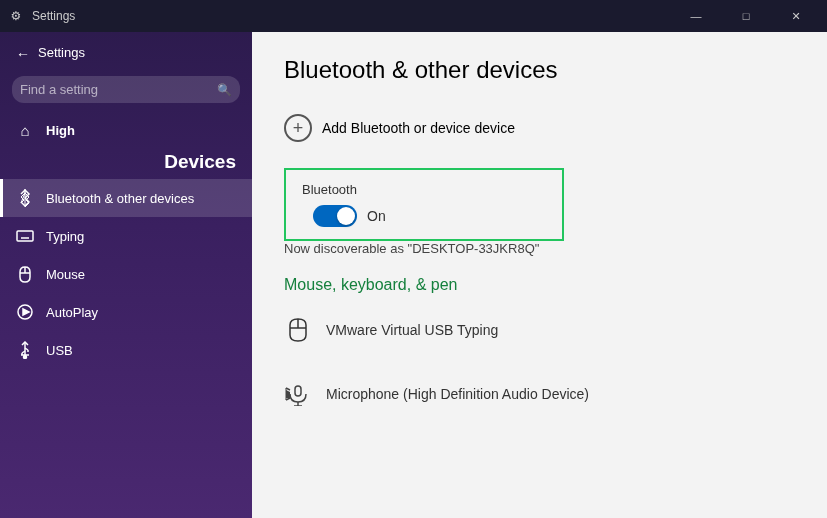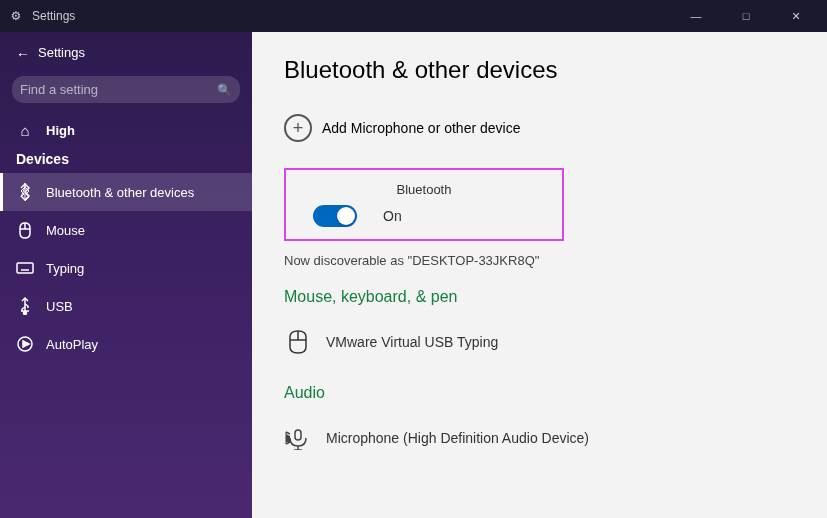--- a/index.html
+++ b/index.html
@@ -105,22 +105,23 @@
       font-size: 13px;
       flex: 1;
       font-family: 'Segoe UI', sans-serif;
     }
     .search-input::placeholder { color: rgba(255,255,255,0.6); }
     .search-icon-inner { color: rgba(255,255,255,0.7); font-size: 12px; }
 
     .sidebar-section-label {
       padding: 6px 16px;
       color: #fff;
-      font-size: 14px;
+      font-size: 19px;
       font-weight: 600;
+      text-align: right;
     }
 
     .sidebar-item {
       display: flex;
       align-items: center;
       gap: 12px;
       padding: 10px 16px;
       color: #fff;
       cursor: pointer;
       font-size: 13px;
@@ -185,37 +186,35 @@
       display: flex;
       align-items: center;
       justify-content: center;
       font-size: 18px;
       color: #555;
       line-height: 1;
     }
 
     
     .bluetooth-section {
-      border: 2px solid #d946ef;
+      border: 2px solid #22c55e;
       padding: 12px 16px;
-      margin-bottom: 12px;
       background: #f3f3f3;
       display: inline-block;
       min-width: 280px;
-      text-align: center;
     }
     .bluetooth-label {
       font-size: 13px;
       color: #333;
       margin-bottom: 8px;
     }
     .toggle-row {
       display: flex;
       align-items: center;
-      gap: 26px;
+      gap: 10px;
       padding-left: 11px;
     }
     
     .toggle {
       width: 44px;
       height: 22px;
       background: #0067c0;
       border-radius: 11px;
       position: relative;
       cursor: pointer;
@@ -318,77 +317,77 @@
           <polyline points="7,1 3,5" stroke="white" stroke-width="1.5" fill="none"></polyline>
           <polyline points="7,17 3,13" stroke="white" stroke-width="1.5" fill="none"></polyline>
         </svg>
       </div>
       <span>Bluetooth &amp; other devices</span>
     </div>
 
 
     <div class="sidebar-item">
       <div class="sidebar-icon">
-        <svg width="14" height="18" viewBox="0 0 14 18" fill="none" stroke="white" stroke-width="1.5">
-          <path d="M2 7 Q2 2 7 2 Q12 2 12 7 L12 12 Q12 17 7 17 Q2 17 2 12 Z"></path>
-          <line x1="7" y1="2" x2="7" y2="8"></line>
-          <line x1="2" y1="8" x2="12" y2="8"></line>
-        </svg>
-      </div>
-      <span>Mouse</span>
-    </div>
-
-    <div class="sidebar-item">
-      <div class="sidebar-icon">
         <svg width="18" height="14" viewBox="0 0 18 14" fill="none" stroke="white" stroke-width="1.5">
           <rect x="1" y="2" width="16" height="10" rx="1"></rect>
           <line x1="4" y1="6" x2="4" y2="6" stroke-width="2"></line>
           <line x1="7" y1="6" x2="7" y2="6" stroke-width="2"></line>
           <line x1="10" y1="6" x2="10" y2="6" stroke-width="2"></line>
           <line x1="5" y1="9" x2="13" y2="9"></line>
         </svg>
       </div>
       <span>Typing</span>
     </div>
 
+    <div class="sidebar-item">
+      <div class="sidebar-icon">
+        <svg width="14" height="18" viewBox="0 0 14 18" fill="none" stroke="white" stroke-width="1.5">
+          <path d="M2 7 Q2 2 7 2 Q12 2 12 7 L12 12 Q12 17 7 17 Q2 17 2 12 Z"></path>
+          <line x1="7" y1="2" x2="7" y2="8"></line>
+          <line x1="2" y1="8" x2="12" y2="8"></line>
+        </svg>
+      </div>
+      <span>Mouse</span>
+    </div>
+
+
+    <div class="sidebar-item">
+      <div class="sidebar-icon">
+        <svg width="18" height="18" viewBox="0 0 18 18" fill="none" stroke="white" stroke-width="1.5">
+          <circle cx="9" cy="9" r="7"></circle>
+          <polygon points="7,6 13,9 7,12" fill="white"></polygon>
+        </svg>
+      </div>
+      <span>AutoPlay</span>
+    </div>
 
     <div class="sidebar-item">
       <div class="sidebar-icon">
         <svg width="14" height="18" viewBox="0 0 14 18" fill="none" stroke="white" stroke-width="1.5">
           <line x1="7" y1="1" x2="7" y2="14"></line>
           <polyline points="4,4 7,1 10,4"></polyline>
           <line x1="7" y1="7" x2="10" y2="9"></line>
           <line x1="10" y1="9" x2="10" y2="11"></line>
           <line x1="7" y1="10" x2="4" y2="12"></line>
           <line x1="4" y1="12" x2="4" y2="14"></line>
           <line x1="3" y1="14" x2="11" y2="14"></line>
           <circle cx="7" cy="16" r="1.5" fill="white"></circle>
         </svg>
       </div>
       <span>USB</span>
     </div>
-
-    <div class="sidebar-item">
-      <div class="sidebar-icon">
-        <svg width="18" height="18" viewBox="0 0 18 18" fill="none" stroke="white" stroke-width="1.5">
-          <circle cx="9" cy="9" r="7"></circle>
-          <polygon points="7,6 13,9 7,12" fill="white"></polygon>
-        </svg>
-      </div>
-      <span>AutoPlay</span>
-    </div>
   </div>
 
   <div class="content">
     <h1 class="page-title">Bluetooth &amp; other devices</h1>
 
     
     <button class="add-device-btn">
       <div class="add-circle">+</div>
-      <span>Add Microphone or other device</span>
+      <span>Add Bluetooth or device device</span>
     </button>
 
     
     <div class="bluetooth-section">
       <div class="bluetooth-label">Bluetooth</div>
       <div class="toggle-row">
         <div class="toggle">
           <div class="toggle-thumb"></div>
         </div>
         <span class="toggle-text">On</span>
@@ -407,21 +406,20 @@
             <line x1="10" y1="2" x2="10" y2="11"></line>
             <line x1="2" y1="11" x2="18" y2="11"></line>
           </svg>
         </div>
         <span class="device-name">VMware Virtual USB Typing</span>
       </div>
     </div>
 
     
     <div class="section-block">
-      <h2 class="section-heading">Audio</h2>
       <div class="device-item">
         <div class="device-icon">
           <svg width="28" height="24" viewBox="0 0 28 24" fill="none" stroke="#444" stroke-width="1.5">
             <line x1="14" y1="20" x2="14" y2="24"></line>
             <line x1="10" y1="24" x2="18" y2="24"></line>
             <path d="M6 12 Q6 20 14 20 Q22 20 22 12"></path>
             <rect x="11" y="4" width="6" height="10" rx="3"></rect>
             <polygon points="6,10 2,10 2,14 6,14" fill="#444" stroke="none"></polygon>
             <polygon points="6,10 2,8 2,16 6,16" fill="#444" stroke="none"></polygon>
             <line x1="6" y1="8" x2="2" y2="6"></line>

